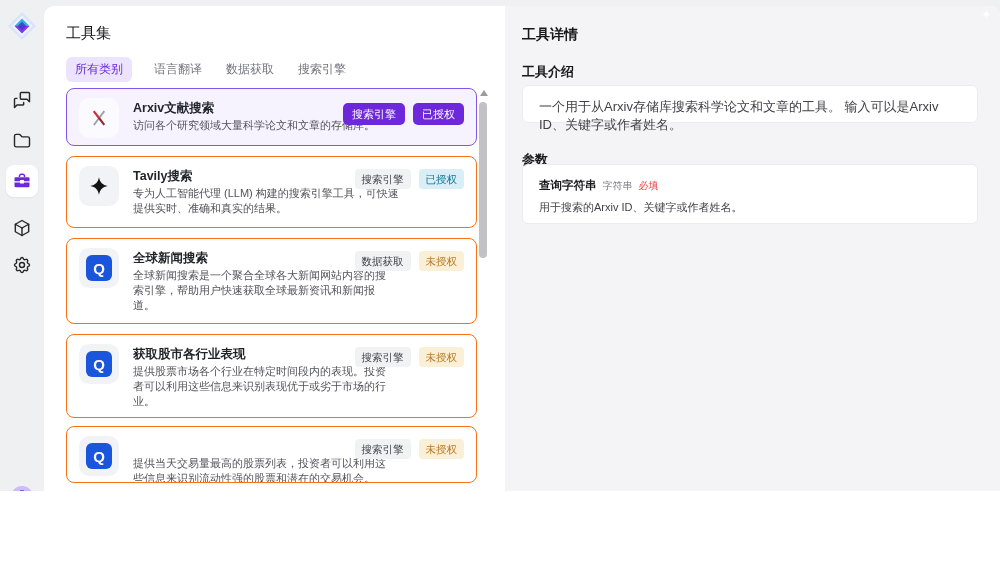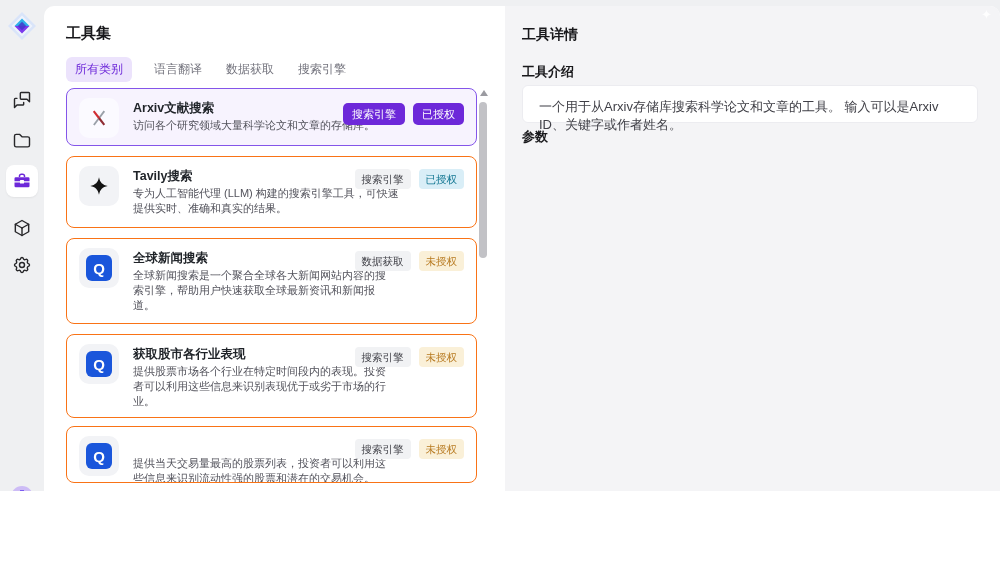--- a/index.html
+++ b/index.html
@@ -19,21 +19,21 @@
   .nav-active svg { width:20px; height:20px; }
   .avatar-bottom { position:absolute; left:11px; top:486px; width:22px; height:22px; border-radius:50%;
                    background:radial-gradient(circle at 50% 45%, #7c5cf0 0 35%, #cdbcf6 36% 70%, #e9e2fb 71%); cursor:pointer; }
 
   
   .main { position:absolute; left:44px; top:6px; right:0; bottom:0; background:#fff;
           border-radius:10px 10px 0 0; overflow:hidden; }
 
   
   .list-panel { position:absolute; left:0; top:0; width:461px; height:100%; }
-  .page-title { position:absolute; left:22px; top:18px; font-size:15px; font-weight:700; color:#18181b; }
+  .page-title { position:absolute; left:22px; top:18px; font-size:15px; font-weight:400; color:#18181b; }
   .tabs { position:absolute; left:22px; top:51px; display:flex; align-items:center; gap:20px; }
   .tab { font-size:12px; color:#74747e; padding:4px 2px; cursor:pointer; white-space:nowrap; }
   .tab.active { background:#ece3fc; color:#6d28d9; padding:4px 9px; border-radius:6px; font-weight:500; }
 
   .card { position:absolute; left:22px; width:411px; background:#fff; border:1px solid #f97316;
           border-radius:8px; overflow:hidden; cursor:pointer; }
   .card.selected { background:#f7f3fe; border:1.5px solid #8455e9; }
   .card-icon { position:absolute; left:12px; top:9px; width:40px; height:40px; border-radius:10px;
                background:#f2f3f6; display:flex; align-items:center; justify-content:center; }
   .card.selected .card-icon { background:#fbfaff; }
@@ -56,21 +56,21 @@
   .scroll-up { position:absolute; left:1px; top:2px; width:0; height:0;
                border-left:4px solid transparent; border-right:4px solid transparent;
                border-bottom:6px solid #9b9ba1; cursor:pointer; }
   .scroll-thumb { position:absolute; left:0; top:14px; width:8px; height:156px; background:#c2c2c6; border-radius:4px; cursor:pointer; }
 
   
   .detail-panel { position:absolute; left:461px; top:0; right:0; bottom:0; background:#f4f4f6; }
   .detail-title { position:absolute; left:17px; top:20px; font-size:14px; font-weight:700; color:#18181b;text-align:center; }
   .detail-sub { position:absolute; left:17px; font-size:13px; font-weight:700; color:#18181b; }
   .sub-intro { top:57px; }
-  .sub-params { top:122px; }
+  .sub-params { top:145px; }
   .detail-card { position:absolute; left:17px; width:456px; background:#fff; border:1px solid #ececf0; border-radius:6px; }
   .intro-card { top:79px; height:38px; padding:12px 16px; font-size:13px; color:#3f3f46; }
   .param-card { top:158px; height:60px; padding:13px 16px; }
   .param-head { display:flex; align-items:baseline; gap:6px; }
   .param-name { font-size:11.5px; font-weight:700; color:#18181b; }
   .param-type { font-size:10px; color:#74747e; }
   .param-req { font-size:10px; color:#e5484d; }
   .param-desc { margin-top:7px; font-size:11px; color:#3f3f46; }
   .sparkle { position:absolute; right:8px; top:1px; font-size:13px; color:#ffffff; opacity:.9; }
 </style>
@@ -223,17 +223,25 @@
       <section class="detail-panel">
         <span class="sparkle">✦</span>
         <h2 class="detail-title">工具详情</h2>
 
         <h3 class="detail-sub sub-intro">工具介绍</h3>
         <div class="detail-card intro-card">
           <span>一个用于从Arxiv存储库搜索科学论文和文章的工具。 输入可以是Arxiv ID、关键字或作者姓名。</span>
         </div>
 
         <h3 class="detail-sub sub-params">参数</h3>
+        <div class="detail-card param-card">
+          <div class="param-head">
+            <span class="param-name">查询字符串</span>
+            <span class="param-type">字符串</span>
+            <span class="param-req">必填</span>
+          </div>
+          <div class="param-desc">用于搜索的Arxiv ID、关键字或作者姓名。</div>
+        </div>
       </section>
 
     </main>
   </div>
 </div>
 
 </body></html>

